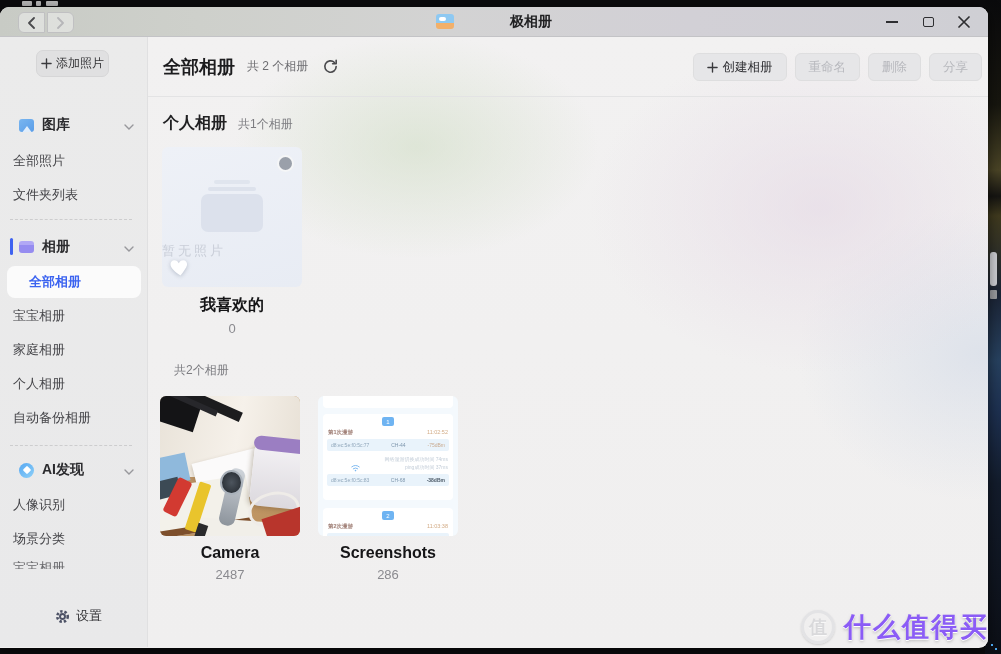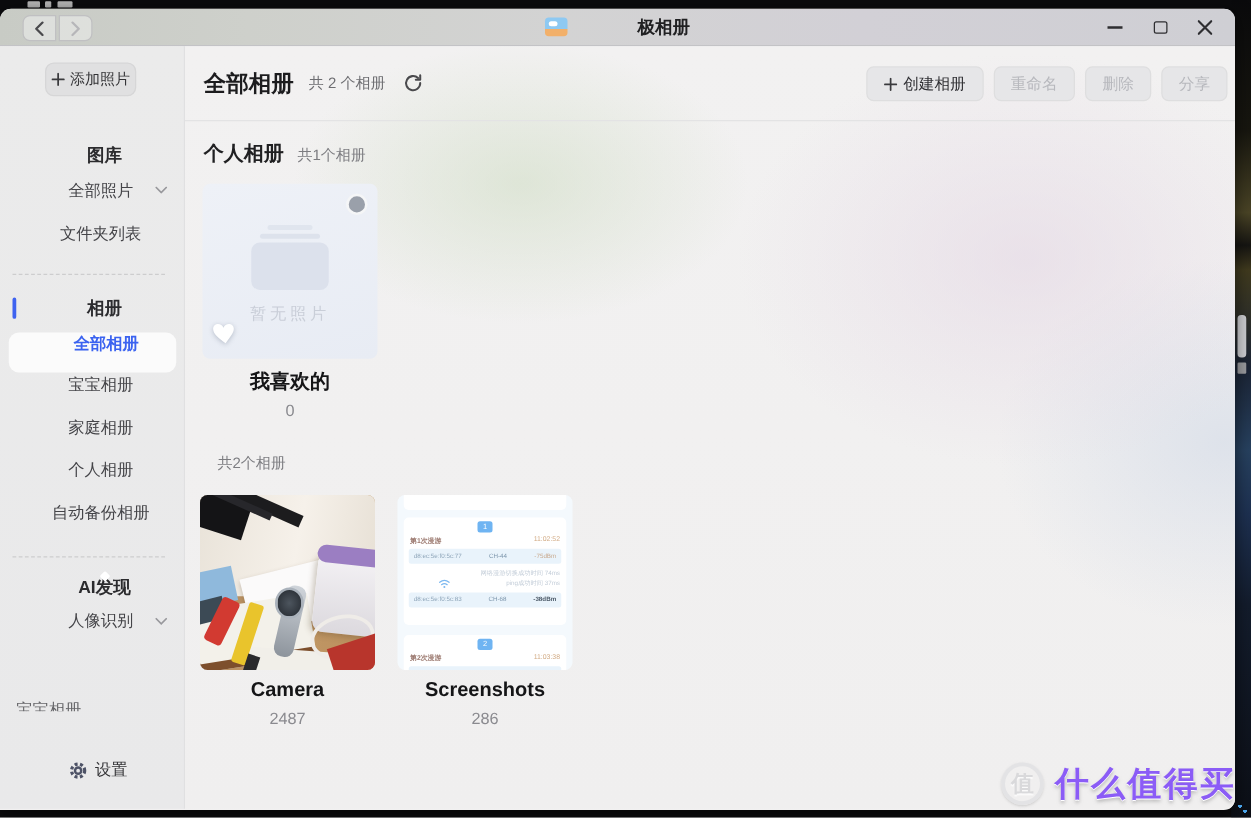--- a/index.html
+++ b/index.html
@@ -39,21 +39,21 @@
 
   
   .content { position:relative; display:flex; height:610px; }
 
   
   .sidebar { position:relative; width:148px; height:100%;
     background:linear-gradient(180deg,#ebebeb,#e9e9ea); border-right:1px solid #e0e0e1; }
   .add-btn { position:absolute; left:36px; top:13px; width:73px; height:27px; background:#e0e0e1;
     border:1px solid #d6d6d7; border-radius:7px; display:flex; align-items:center; justify-content:center;
     gap:4px; font-size:12px; color:#333336; }
-  .srow { position:absolute; left:0; width:148px; height:34px; display:flex; align-items:center;flex-direction:column; }
+  .srow { position:absolute; left:0; width:148px; height:34px; display:flex; align-items:center; }
   .srow.sect { padding-left:19px; gap:8px; font-size:14px; font-weight:600; color:#2b2b2e; }
   .srow.item { padding-left:13px; font-size:13px; color:#454549; }
   .srow .chev { margin-left:auto; margin-right:14px; }
   .srow.item.selected { left:7px; width:134px; height:32px; padding-left:22px;
     background:#fbfbfb; border-radius:8px; color:#3b63f0; font-weight:700; }
   .sideblue { position:absolute; left:10px; width:3px; height:17px; background:#3f63f0; border-radius:2px; }
   .sdiv { position:absolute; left:10px; width:122px; border-top:1px dashed #cdcdce; }
   .clipped { height:9px; overflow:hidden; align-items:flex-start; opacity:.8; }
   .clipped span { line-height:15px; }
   .ico-gallery { width:15px; height:13px; border-radius:3px; position:relative; overflow:hidden;
@@ -96,21 +96,21 @@
   .al-name { margin-top:8px; font-size:16px; font-weight:700; color:#151517; }
   .al-count { margin-top:5px; font-size:13px; color:#8a8a8f; }
 
   
   .cover.empty { background:linear-gradient(165deg,#eef1f7,#e8ecf4); }
   .sel-circle { position:absolute; top:8px; right:8px; width:17px; height:17px; border-radius:50%;
     background:#9aa0aa; border:2px solid rgba(255,255,255,.9); }
   .stack-l1 { position:absolute; left:52px; top:33px; width:36px; height:4px; background:#e0e5ee; border-radius:2px; }
   .stack-l2 { position:absolute; left:46px; top:40px; width:48px; height:4px; background:#dde2ec; border-radius:2px; }
   .stack-box { position:absolute; left:39px; top:47px; width:62px; height:38px; background:#dce1ec; border-radius:7px; }
-  .empty-text { position:absolute; left:0; top:95px; width:100%; text-align:center;
+  .empty-text { position:absolute; left:0; top:95px; width:100%; text-align:left;
     font-size:13px; letter-spacing:3px; color:#c9ced8; }
   .heart { position:absolute; left:7px; bottom:6px; filter:drop-shadow(0 1px 2px rgba(120,130,150,.45)); }
 
   
   .cover.photo { background:linear-gradient(95deg,#a8815a,#c49a67 40%,#b98f5e); }
   .ph { position:absolute; display:block; }
   .wall { left:0; top:0; right:0; height:58%; background:linear-gradient(100deg,#e9e3d9,#f6f1ea 55%,#e7e0d5); }
   .cable  { top:-8px; left:-34px; width:120px; height:10px; background:#1c1c1e; transform:rotate(24deg); }
   .cable2 { top:0px; left:-12px; width:72px; height:6px; background:#27272b; transform:rotate(24deg); }
   .cornerdark { top:-22px; left:-44px; width:86px; height:46px; background:#141416; transform:rotate(18deg); }
@@ -271,20 +271,23 @@
             <i></i>
           </span>
         <span>AI发现</span>
         <span class="chev"><svg width="10" height="6" viewBox="0 0 10 6">
               <path d="M1 1l4 4 4-4" fill="none" stroke="#98989c" stroke-width="1.4" stroke-linecap="round"></path>
             </svg></span>
       </div>
       <div class="srow item" style="top:451px">
           <span>人像识别</span>
         </div>
+      <div class="srow item" style="top:485px">
+          <span>场景分类</span>
+        </div>
       <div class="srow item clipped" style="top:523px">
           <span>宝宝相册</span>
         </div>
 
       <div class="settings-row">
         <svg width="15" height="15" viewBox="0 0 20 20">
           <circle cx="10" cy="10" r="7" fill="none" stroke="#4d5266" stroke-width="3.4" stroke-dasharray="3.2 2.6"></circle>
           <circle cx="10" cy="10" r="4.6" fill="#4d5266"></circle>
           <circle cx="10" cy="10" r="2" fill="#e9e9ea"></circle>
         </svg>

